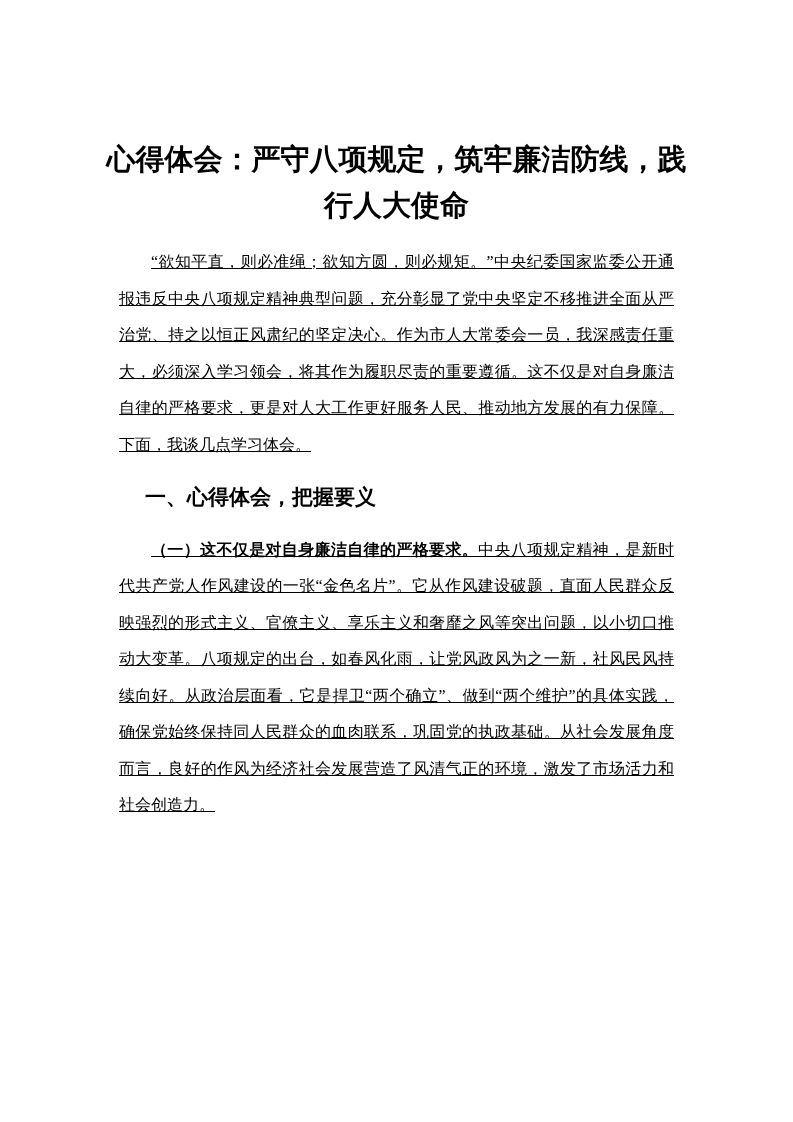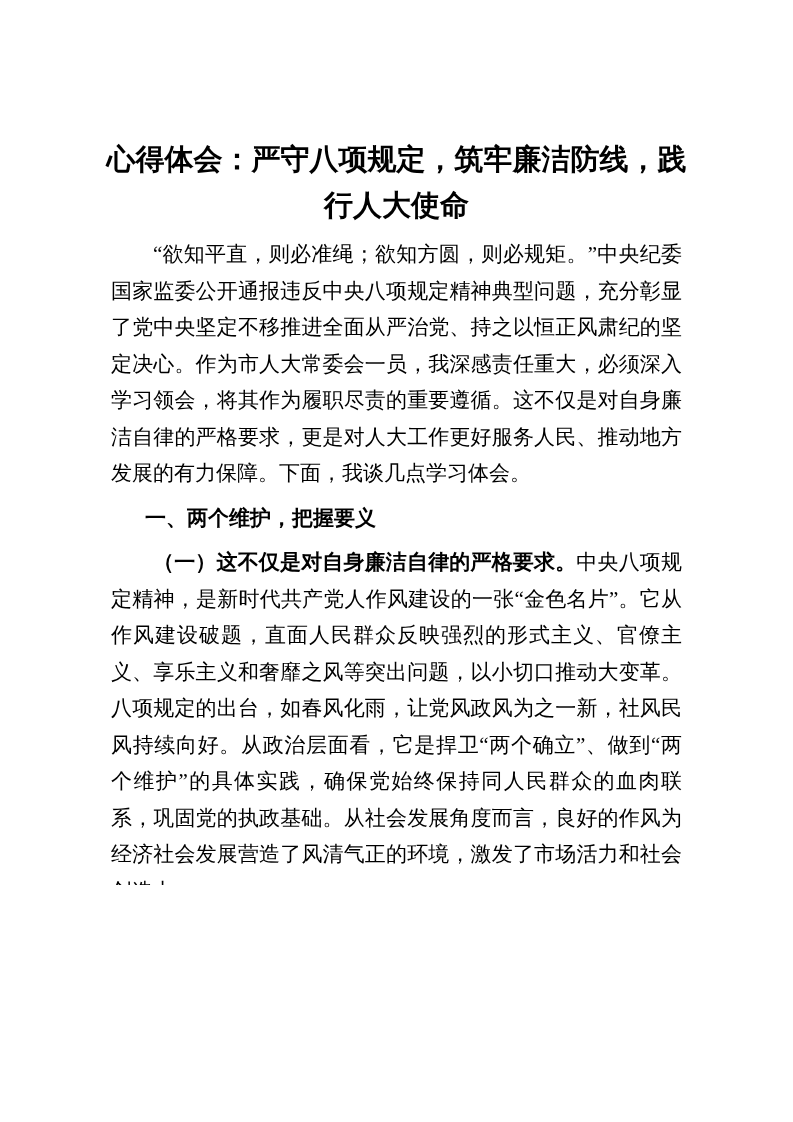--- a/index.html
+++ b/index.html
@@ -20,27 +20,28 @@
   .doc-title {
     font-family: "Liberation Serif", "DejaVu Serif", serif;
     font-size: 29px;
     line-height: 46px;
     font-weight: bold;
     text-align: center;
     margin: 0 0 5px 0;
   }
   .body-para {
     font-family: "Liberation Serif", "DejaVu Serif", serif;
-    font-size: 21px;
+    font-size: 16px;
     line-height: 36.5px;
     text-align: justify;
     text-justify: inter-ideograph;
     text-indent: 2em;
-    margin: 8px;
+    margin: 16px;
     word-break: break-all;
+    text-decoration: underline;
   }
   .section-heading {
     font-family: "Liberation Sans", "DejaVu Sans", sans-serif;
     font-size: 21px;
     line-height: 36.5px;
     font-weight: bold;
     text-indent: 2em;
     margin: 0;
   }
   .lead {
@@ -48,17 +49,17 @@
   }
 </style>
 </head>
 <body>
 
 <div class="page">
   <h1 class="doc-title">心得体会：严守八项规定，筑牢廉洁防线，践行人大使命</h1>
 
   <p class="body-para">“欲知平直，则必准绳；欲知方圆，则必规矩。”中央纪委国家监委公开通报违反中央八项规定精神典型问题，充分彰显了党中央坚定不移推进全面从严治党、持之以恒正风肃纪的坚定决心。作为市人大常委会一员，我深感责任重大，必须深入学习领会，将其作为履职尽责的重要遵循。这不仅是对自身廉洁自律的严格要求，更是对人大工作更好服务人民、推动地方发展的有力保障。下面，我谈几点学习体会。</p>
 
-  <h2 class="section-heading">一、两个维护，把握要义</h2>
+  <h2 class="section-heading">一、心得体会，把握要义</h2>
 
   <p class="body-para"><span class="lead">（一）这不仅是对自身廉洁自律的严格要求。</span><span>中央八项规定精神，是新时代共产党人作风建设的一张“金色名片”。它从作风建设破题，直面人民群众反映强烈的形式主义、官僚主义、享乐主义和奢靡之风等突出问题，以小切口推动大变革。八项规定的出台，如春风化雨，让党风政风为之一新，社风民风持续向好。从政治层面看，它是捍卫“两个确立”、做到“两个维护”的具体实践，确保党始终保持同人民群众的血肉联系，巩固党的执政基础。从社会发展角度而言，良好的作风为经济社会发展营造了风清气正的环境，激发了市场活力和社会创造力。</span></p>
 
 </div>
 
 </body></html>

